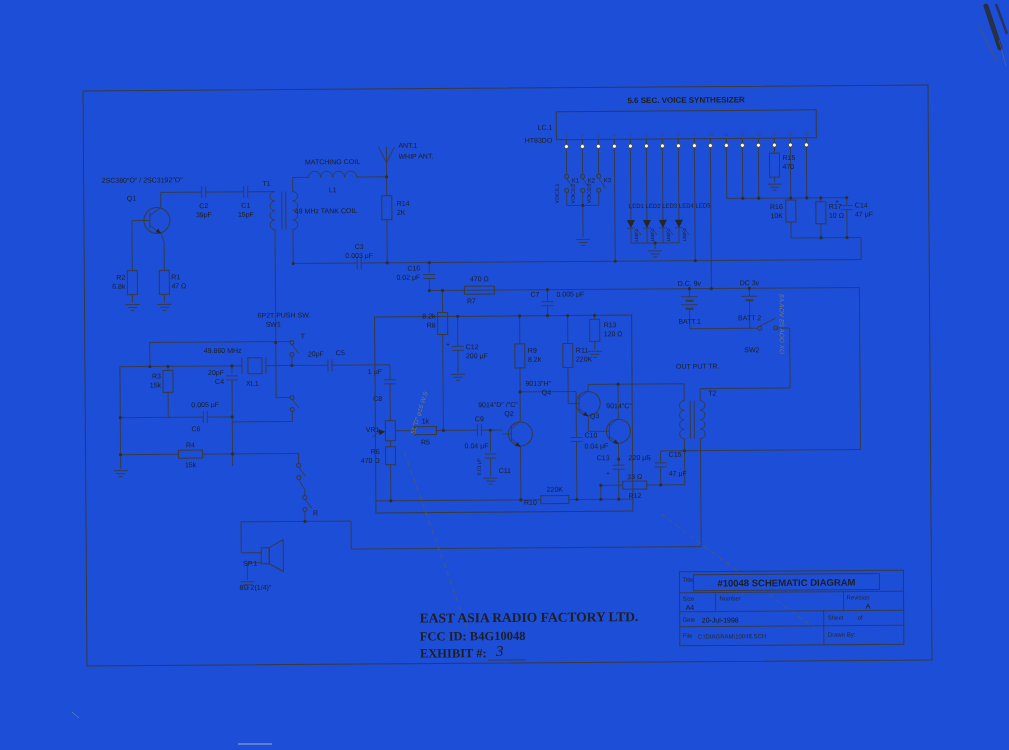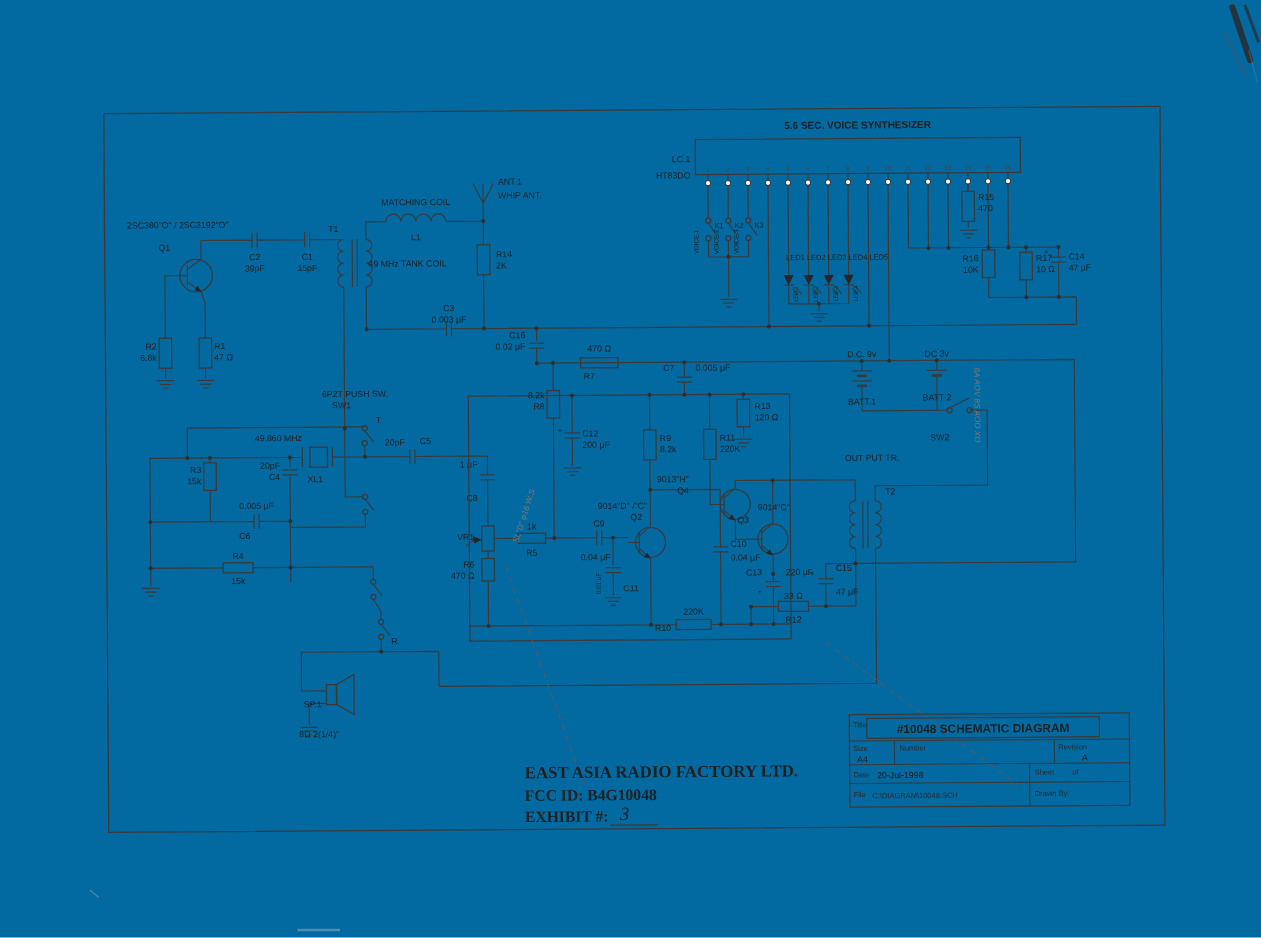--- a/index.html
+++ b/index.html
@@ -1,18 +1,18 @@
 <!DOCTYPE html>
 <html><head>
 <meta charset="utf-8">
 <style>
   html,body{margin:0;padding:0;background:#e8e8e4;}
   .page{position:relative;width:1009px;height:750px;overflow:hidden;
         background:radial-gradient(circle at 50% 40%, #fbfbf8 0%, #f5f5f1 70%, #ececе7 100%);
-        background-color:#0369a1;}
+        background-color:#1d4ed8;}
   svg{position:absolute;left:0;top:0;}
   text{fill:#1f1f1f;}
   .lbl{font:7px "Liberation Sans",sans-serif;}
   .lbl6{font:6px "Liberation Sans",sans-serif;}
   .lbl5{font:5px "Liberation Sans",sans-serif;}
   .lbl45{font:4.5px "Liberation Sans",sans-serif;}
   .pin{font:4.5px "Liberation Sans",sans-serif;fill:#454545;}
   .big{font:bold 8px "Liberation Sans",sans-serif;}
   .note{font:italic 6.5px "Liberation Sans",sans-serif;fill:#787878;}
   .tb6{font:6px "Liberation Sans",sans-serif;fill:#2a2a2a;}

